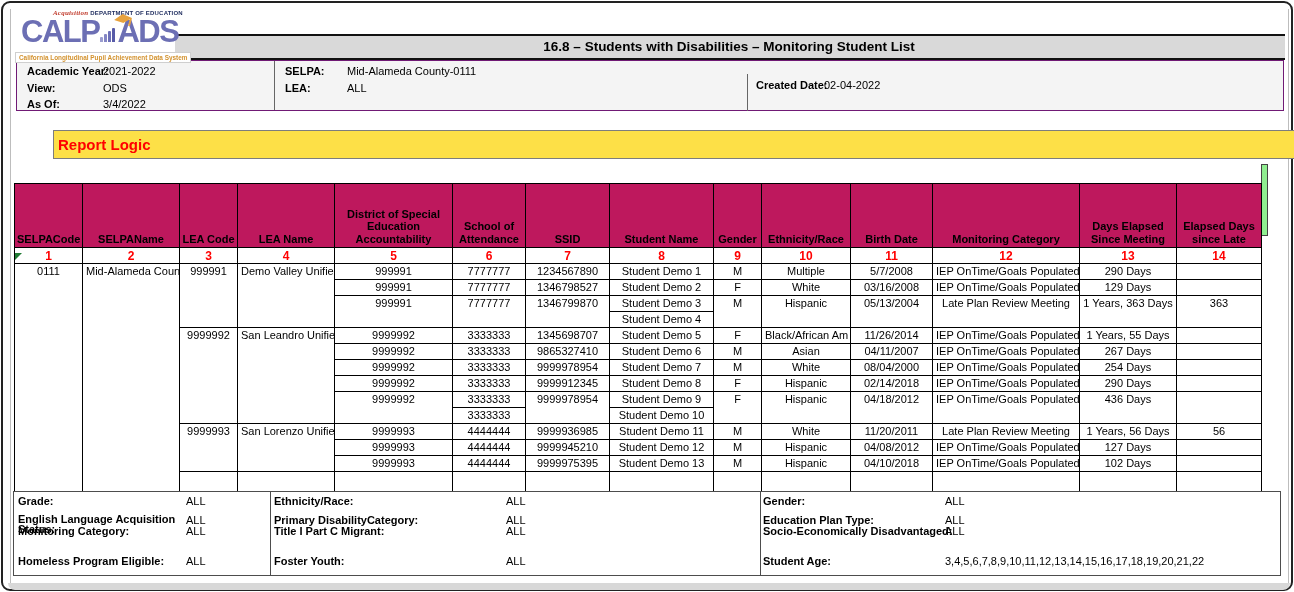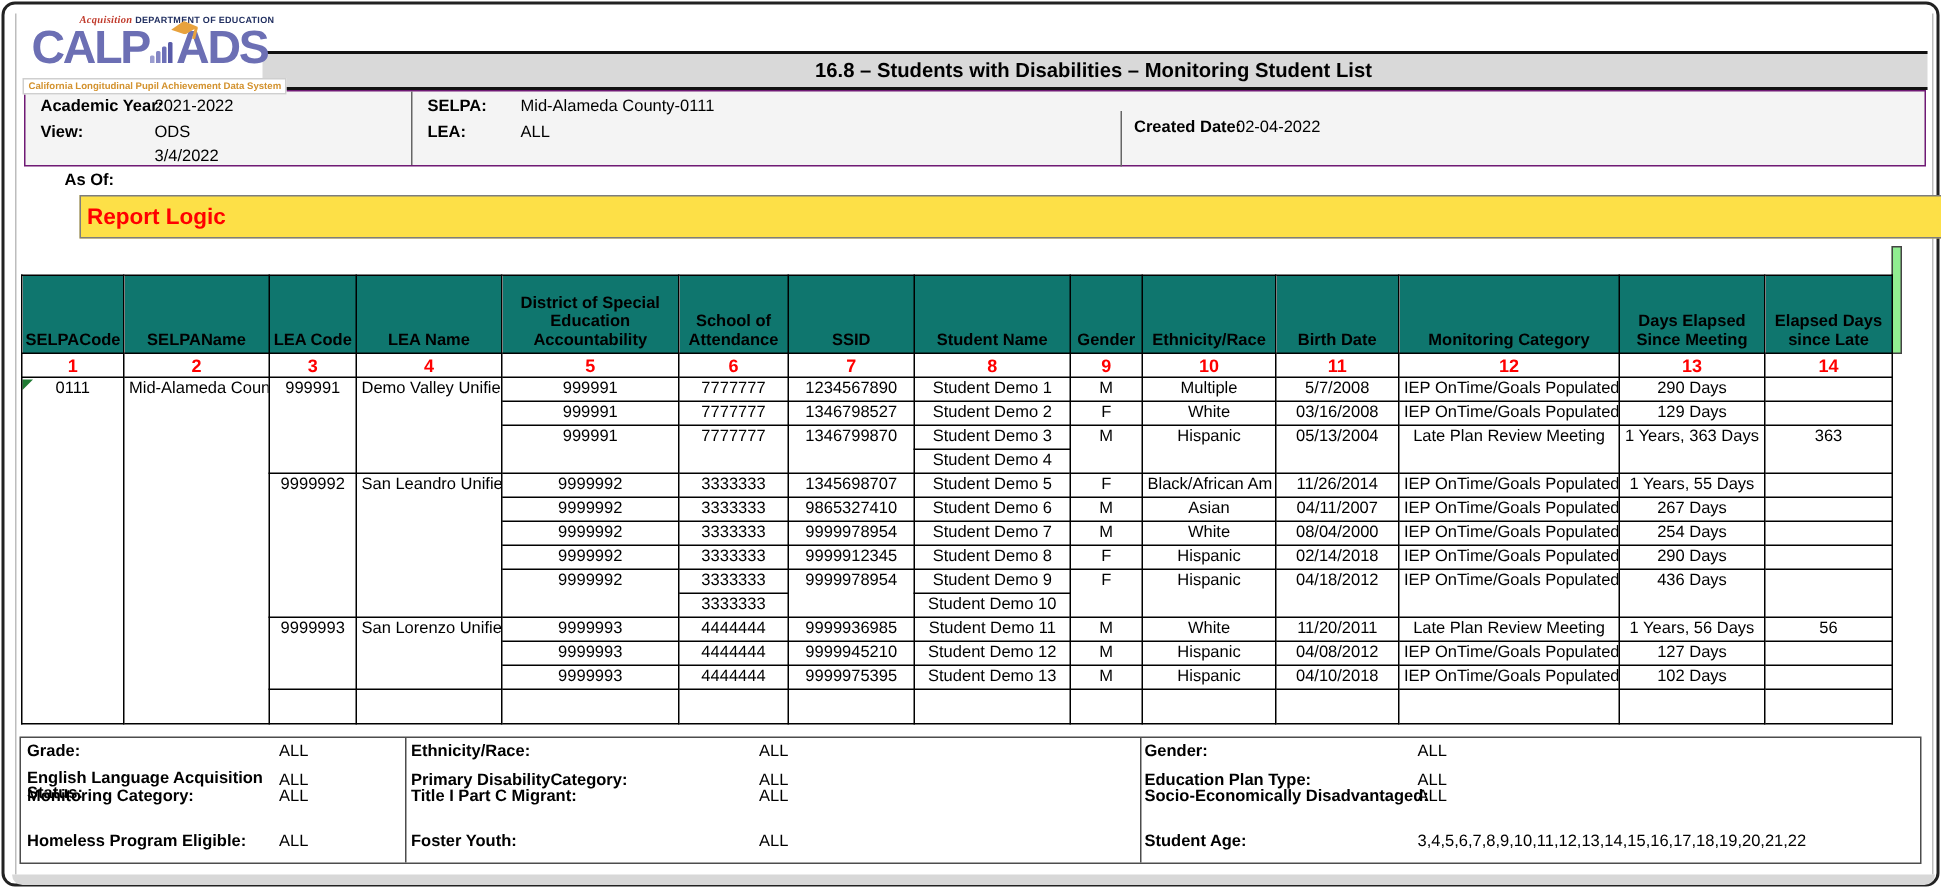--- a/index.html
+++ b/index.html
@@ -42,21 +42,21 @@
   .info-value { position:absolute; font-size:11px; white-space:nowrap; }
 
   
   #report-logic { position:absolute; left:10px; top:127px; width:1247px; height:29px; border:1px solid #7d7d7d; background:#fde047;margin-left:40px; }
   #report-logic span { color:#ff0000; font-weight:bold; font-size:15px; line-height:27px; padding-left:4px; display:inline-block; }
 
   
   #green-sliver { position:absolute; left:1258px; top:161px; width:7px; height:72px; background:#90ee90; border:1px solid #444; }
   #grid { position:absolute; left:11px; top:180px; border-collapse:collapse; table-layout:fixed; width:1247px; }
   #grid td, #grid th { border:1px solid #000; overflow:hidden; padding:0 3px; font-size:11px; vertical-align:top; line-height:14px; white-space:nowrap; }
-  #grid thead th { background:#0f766e; vertical-align:bottom; text-align:center; font-weight:bold; height:52px;
+  #grid thead th { background:#be185d; vertical-align:bottom; text-align:center; font-weight:bold; height:64px;
                    white-space:normal; line-height:12.5px; padding:2px 2px; }
   #grid .numrow td { color:#ff0000; font-weight:bold; font-size:12px; text-align:center; height:16px; vertical-align:middle; }
   #grid tbody tr { height:16px; }
   #grid tr.lastrow { height:23px; }
   td.ctr { text-align:center; }
   td.lft { text-align:center; }
   td.selpa-span { text-align:center; vertical-align:middle; white-space:normal; }
   td.leaname { text-align:left; font-size:10.5px; }
   .corner-flag { position:absolute; left:12px; top:250px; width:0; height:0;
                  border-top:7px solid #1f7a33; border-right:7px solid transparent; }
@@ -93,21 +93,21 @@
     <span>16.8 – Students with Disabilities – Monitoring Student List</span>
   </div>
 
   <div id="info-band">
     <div class="iv-divider1"></div>
     <div class="iv-divider2"></div>
     <span class="info-label" style="left:10px; top:4px;">Academic Year:</span>
     <span class="info-value" style="left:86px; top:4px;">2021-2022</span>
     <span class="info-label" style="left:10px; top:21px;">View:</span>
     <span class="info-value" style="left:86px; top:21px;">ODS</span>
-    <span class="info-label" style="left:26px; top:37px;margin-top:16px;">As Of:</span>
+    <span class="info-label" style="left:10px; top:37px;">As Of:</span>
     <span class="info-value" style="left:86px; top:37px;">3/4/2022</span>
     <span class="info-label" style="left:268px; top:4px;">SELPA:</span>
     <span class="info-value" style="left:330px; top:4px;">Mid-Alameda County-0111</span>
     <span class="info-label" style="left:268px; top:21px;">LEA:</span>
     <span class="info-value" style="left:330px; top:21px;">ALL</span>
     <span class="info-label" style="left:739px; top:18px;">Created Date:</span>
     <span class="info-value" style="left:807px; top:18px;">02-04-2022</span>
   </div>
 
   <div id="report-logic">

